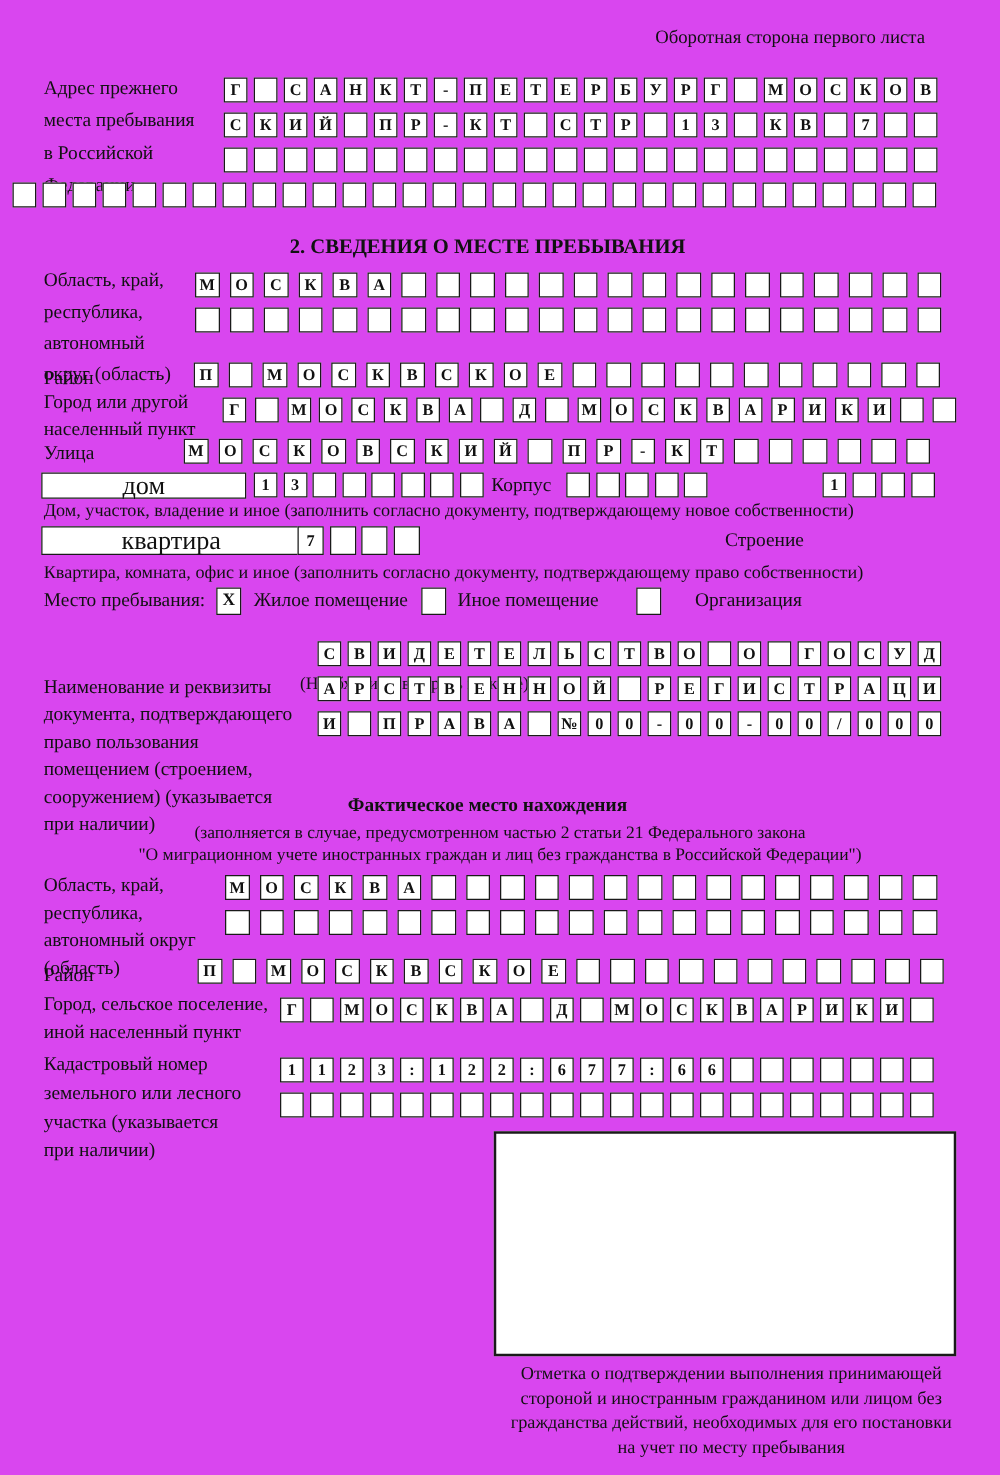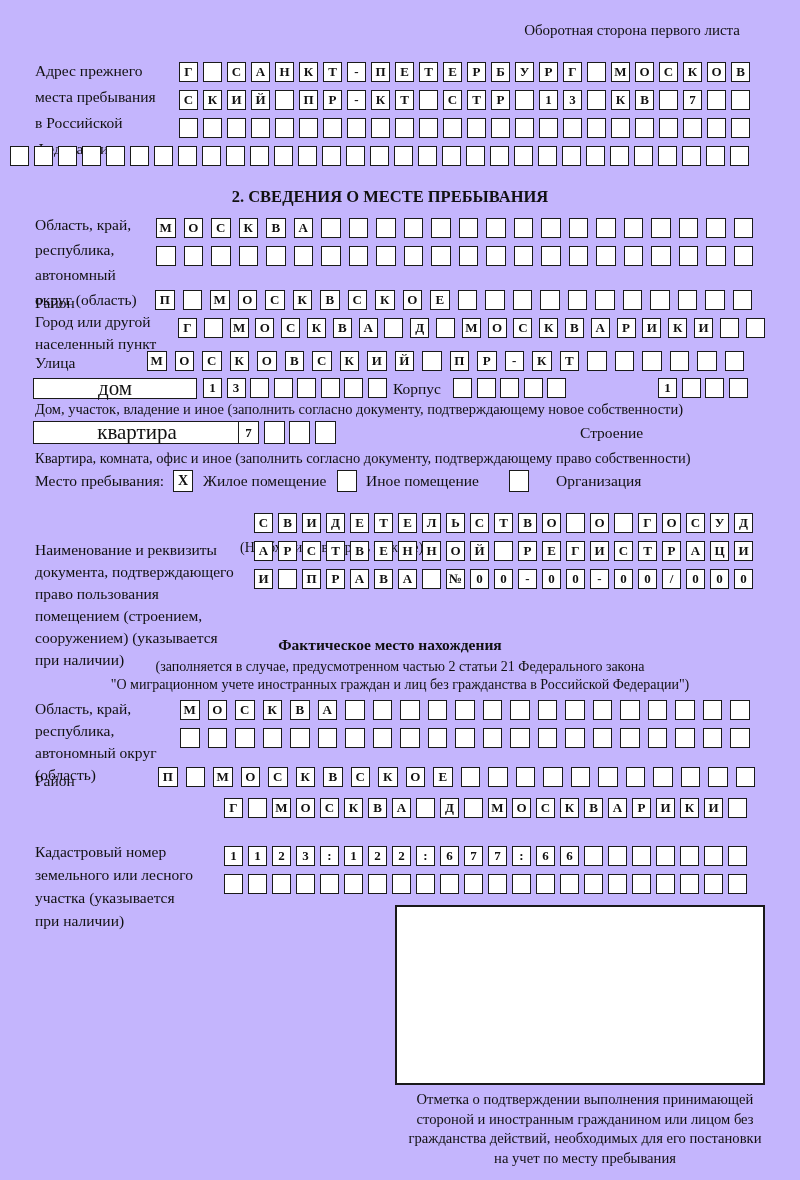--- a/index.html
+++ b/index.html
@@ -1,17 +1,17 @@
 <!DOCTYPE html>
 <html><head>
 <meta charset="utf-8">
 <style>
   html,body{margin:0;padding:0;background:#fff;}
   #page{
-    position:relative;width:800px;height:1180px;background:#c4b5fd;
+    position:relative;width:800px;height:1180px;background:#d946ef;
     font-family:"Liberation Serif",serif;color:#111;overflow:hidden;
   }
   .abs{position:absolute;}
   .label{font-size:15.5px;line-height:25px;}
   .lines{white-space:pre-line;}
   .note{font-size:13.8px;line-height:17px;}
   .center{text-align:center;}
   .heading{font-weight:bold;font-size:16.5px;}
   .subheading{font-weight:bold;font-size:15.5px;}
   .cells{display:flex;}
@@ -493,20 +493,22 @@
       <div class="cell"></div>
       <div class="cell"></div>
       <div class="cell"></div>
       <div class="cell"></div>
       <div class="cell"></div>
       <div class="cell"></div>
       <div class="cell"></div>
       <div class="cell"></div>
     </div>
 
+  <div class="abs label lines" style="top:793px;left:35px;line-height:22px;">Город, сельское поселение,
+иной населенный пункт</div>
   <div class="abs cells cells-s" style="top:798px;left:224px;">
       <div class="cell">Г</div>
       <div class="cell"></div>
       <div class="cell">М</div>
       <div class="cell">О</div>
       <div class="cell">С</div>
       <div class="cell">К</div>
       <div class="cell">В</div>
       <div class="cell">А</div>
       <div class="cell"></div>

